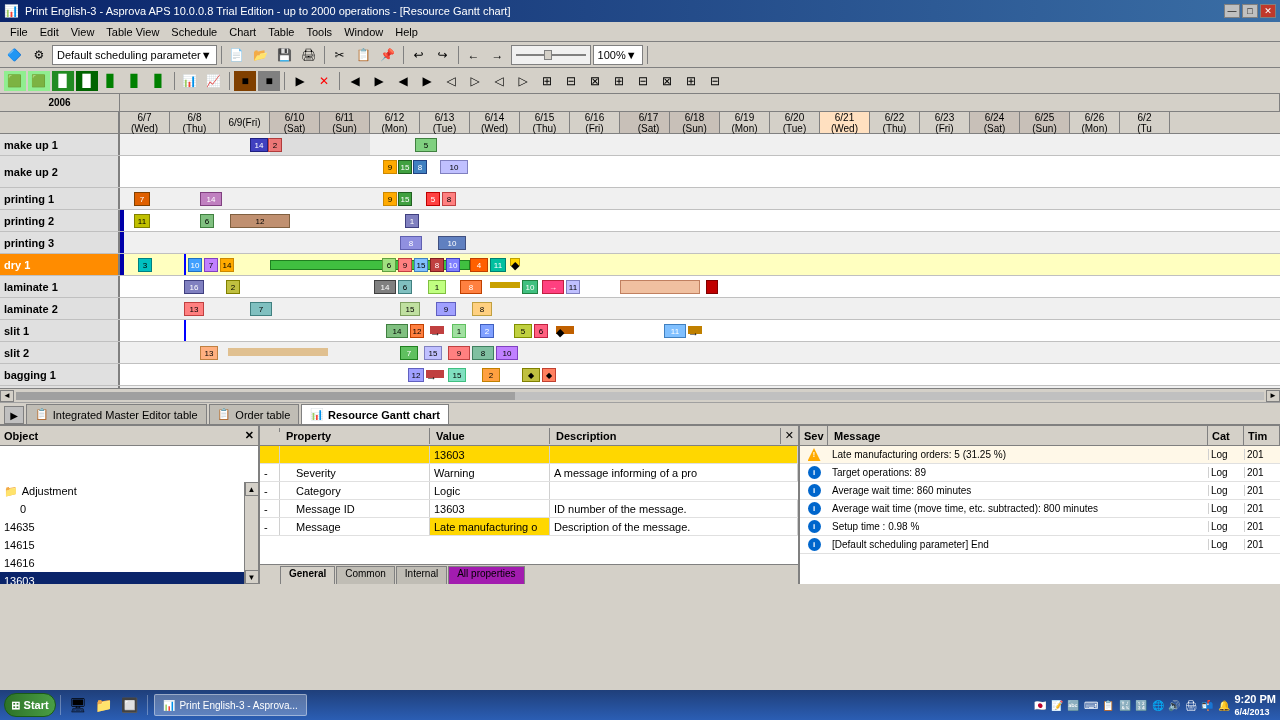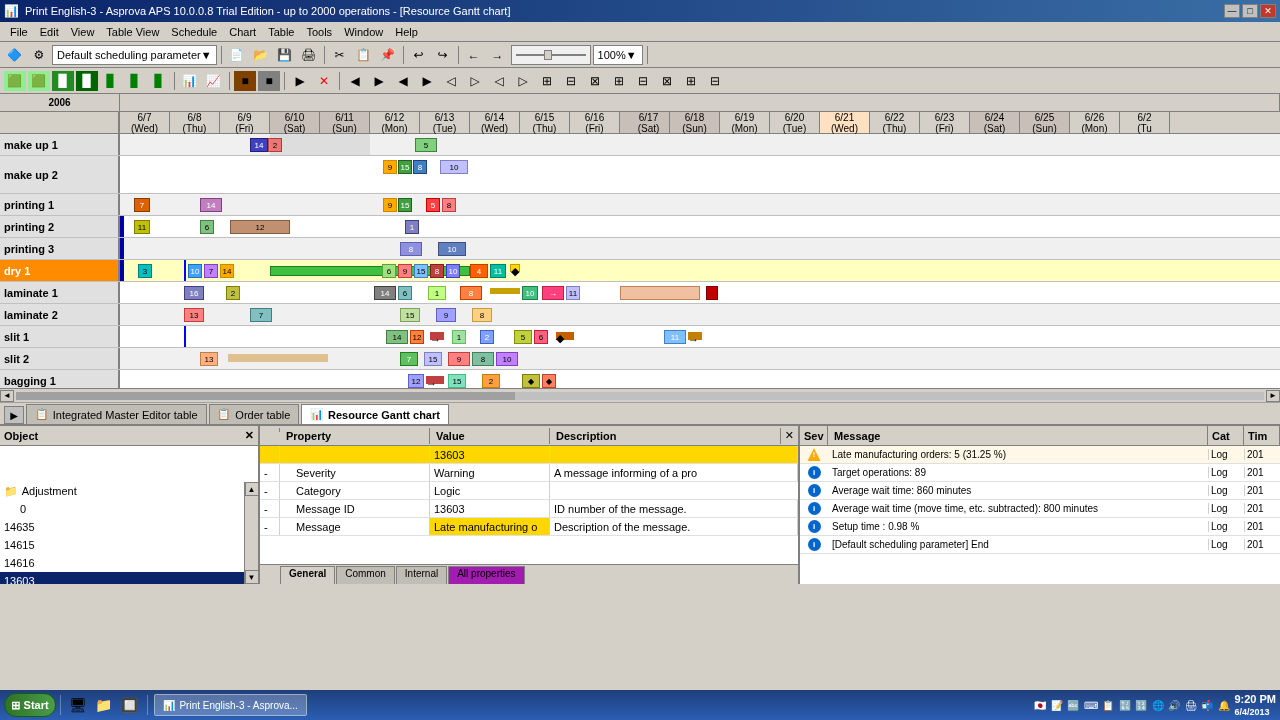--- a/index.html
+++ b/index.html
@@ -485,21 +485,21 @@
       <div style="width:120px;min-width:120px;border-right:2px solid #808080;"></div>
 
       <div class="date-cell" style="width:50px;min-width:50px;border-right:1px solid #808080;display:flex;flex-direction:column;align-items:center;justify-content:center;font-size:10px;">
         <span>6/7</span>
           <span>(Wed)</span>
       </div>
       <div class="date-cell" style="width:50px;min-width:50px;border-right:1px solid #808080;display:flex;flex-direction:column;align-items:center;justify-content:center;font-size:10px;">
         <span>6/8</span>
           <span>(Thu)</span>
       </div>
-      <div class="date-cell" style="width:50px;min-width:50px;border-right:1px solid #808080;display:flex;flex-direction:column;align-items:center;justify-content:center;font-size:10px;">
+      <div class="date-cell" style="width:50px;min-width:50px;border-right:1px solid #808080;display:flex;flex-direction:row;align-items:center;justify-content:center;font-size:10px;">
         <span>6/9</span>
           <span>(Fri)</span>
       </div>
       <div class="date-cell weekend" style="width:50px;min-width:50px;border-right:1px solid #808080;display:flex;flex-direction:column;align-items:center;justify-content:center;font-size:10px;background:#c8c0b8;">
         <span>6/10</span>
           <span>(Sat)</span>
       </div>
       <div class="date-cell weekend" style="width:50px;min-width:50px;border-right:1px solid #808080;display:flex;flex-direction:column;align-items:center;justify-content:center;font-size:10px;background:#c8c0b8;">
         <span>6/11</span>
           <span>(Sun)</span>
@@ -578,21 +578,21 @@
       <div class="gantt-cells" style="flex:1;display:flex;position:relative;overflow:hidden;">
         <div style="position:absolute;left:130px;top:4px;height:14px;width:18px;background:#4040c0;border:1px solid #202080;font-size:8px;display:flex;align-items:center;justify-content:center;color:white;">14</div>
         <div style="position:absolute;left:148px;top:4px;height:14px;width:14px;background:#ff8080;border:1px solid #c04040;font-size:8px;display:flex;align-items:center;justify-content:center;">2</div>
         <div style="position:absolute;left:295px;top:4px;height:14px;width:22px;background:#80d080;border:1px solid #408040;font-size:8px;display:flex;align-items:center;justify-content:center;">5</div>
 
         <div style="position:absolute;left:150px;top:0;width:50px;height:22px;background:rgba(0,0,0,0.08);"></div>
         <div style="position:absolute;left:200px;top:0;width:50px;height:22px;background:rgba(0,0,0,0.08);"></div>
       </div>
     </div>
 
-    <div class="gantt-row" style="display:flex;height:38px;border-bottom:1px solid #c0c0c0;background:#ffffff;">
+    <div class="gantt-row" style="display:flex;height:32px;border-bottom:1px solid #c0c0c0;background:#ffffff;">
       <div class="row-label" style="width:120px;min-width:120px;border-right:2px solid #808080;padding:0 4px;font-size:11px;font-weight:bold;background:#e0e0e0;">make up 2</div>
       <div class="gantt-cells" style="flex:1;position:relative;overflow:hidden;">
         <div style="position:absolute;left:263px;top:4px;height:14px;width:14px;background:#ffaa00;border:1px solid #cc8800;font-size:8px;display:flex;align-items:center;justify-content:center;">9</div>
         <div style="position:absolute;left:278px;top:4px;height:14px;width:14px;background:#40a040;border:1px solid #206020;font-size:8px;display:flex;align-items:center;justify-content:center;color:white;">15</div>
         <div style="position:absolute;left:293px;top:4px;height:14px;width:14px;background:#4080c0;border:1px solid #204080;font-size:8px;display:flex;align-items:center;justify-content:center;color:white;">8</div>
         <div style="position:absolute;left:320px;top:4px;height:14px;width:28px;background:#c0c0ff;border:1px solid #8080c0;font-size:8px;display:flex;align-items:center;justify-content:center;">10</div>
       </div>
     </div>
 
     <div class="gantt-row" style="display:flex;height:22px;border-bottom:1px solid #c0c0c0;background:#f0f0f0;">

